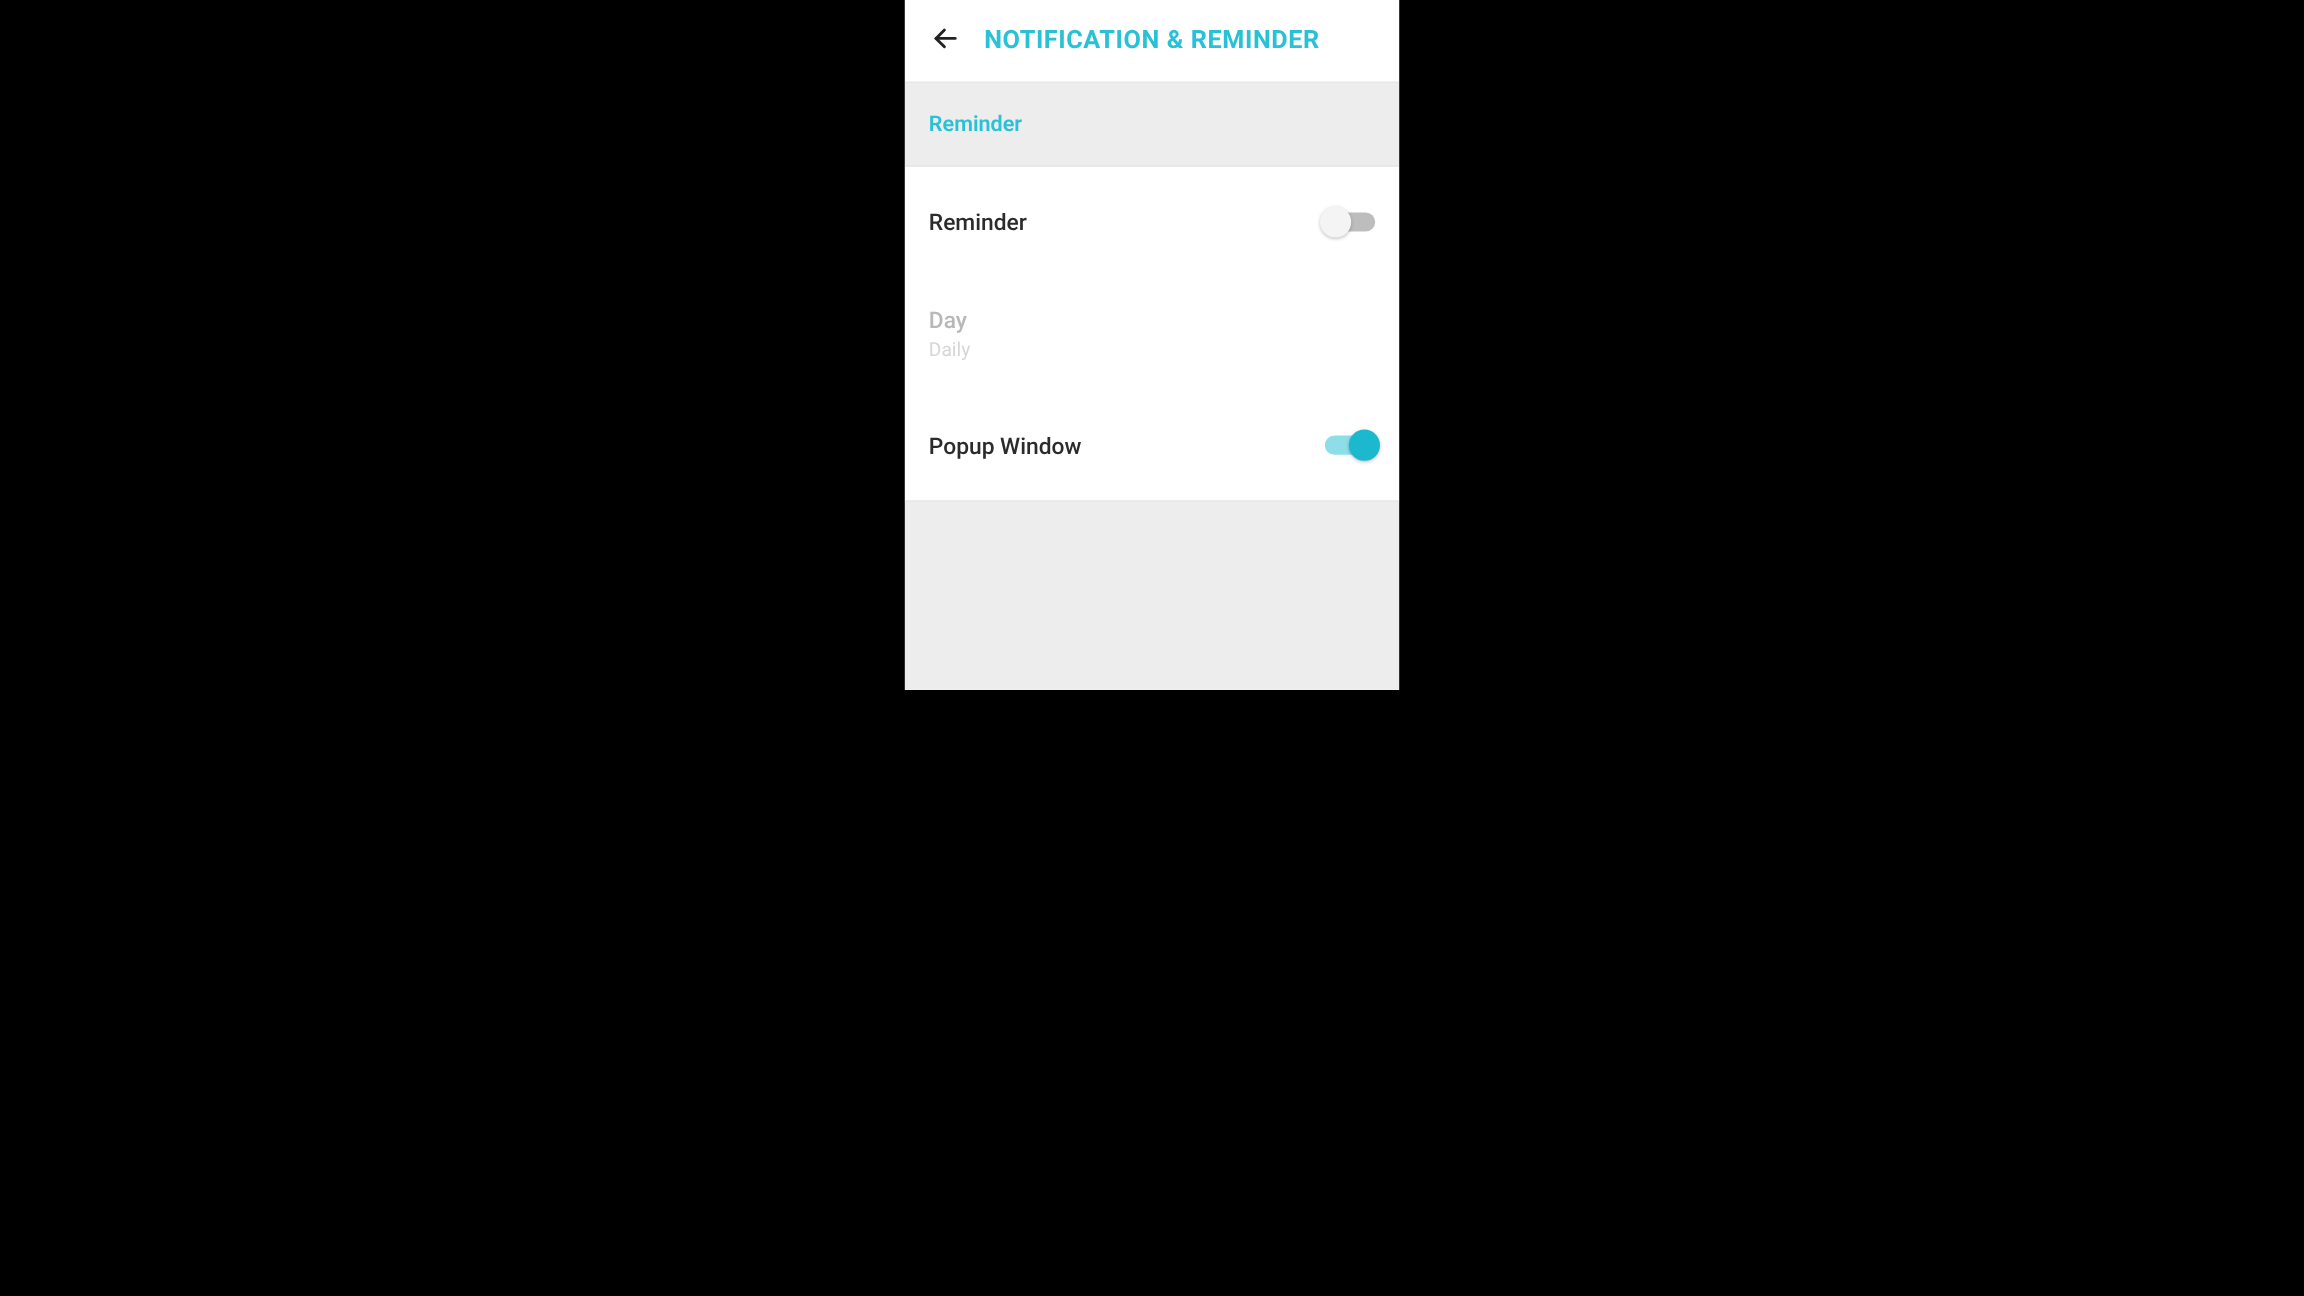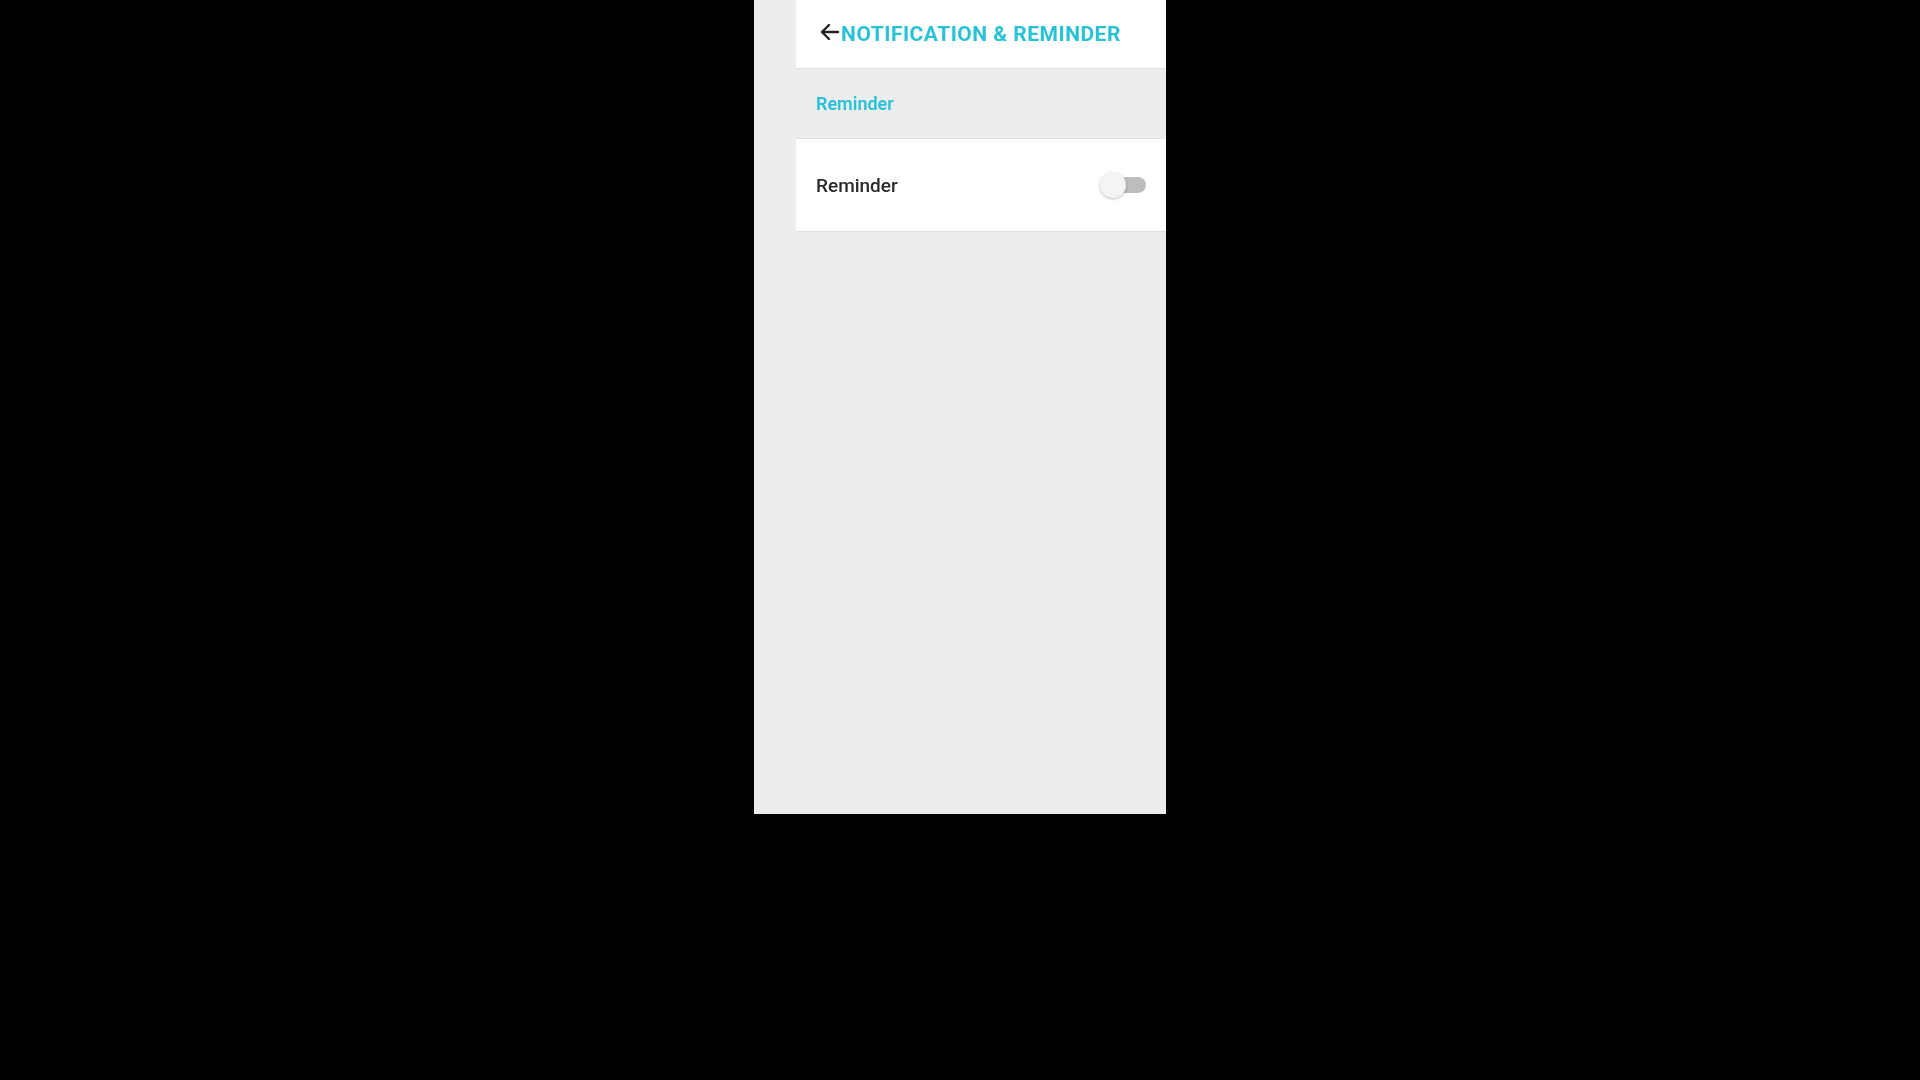--- a/index.html
+++ b/index.html
@@ -6,26 +6,25 @@
   html, body { width: 1920px; height: 1080px; overflow: hidden; }
   body {
     background: #000;
     font-family: -apple-system, BlinkMacSystemFont, "Segoe UI", Roboto, Helvetica, Arial, sans-serif;
     display: flex;
     justify-content: center;
     align-items: flex-start;
   }
   .phone {
     width: 412px;
-    height: 814px;
+    height: 575px;
     background: #ededed;
     margin-top: 0;
     position: relative;
     overflow: hidden;
-    padding-left: 42px;
   }
   .header {
     height: 69px;
     background: #ffffff;
     display: flex;
     align-items: center;
     border-bottom: 1px solid #e0e0e0;
     position: relative;
   }
   .back-btn {
@@ -130,23 +129,33 @@
   </div>
   <div class="section-body">
 
     <div class="row">
       <div class="row-label">Reminder</div>
       <div class="toggle off">
         <div class="knob"></div>
       </div>
     </div>
 
+    <div class="row with-sub disabled">
+      <div class="row-label">Day</div>
+      <div class="row-value">Daily</div>
+    </div>
 
 
   </div>
 
   <div class="section-body last">
 
+    <div class="row">
+      <div class="row-label">Popup Window</div>
+      <div class="toggle on">
+        <div class="knob"></div>
+      </div>
+    </div>
 
 
   </div>
 
 </div>
 
 </body></html>

